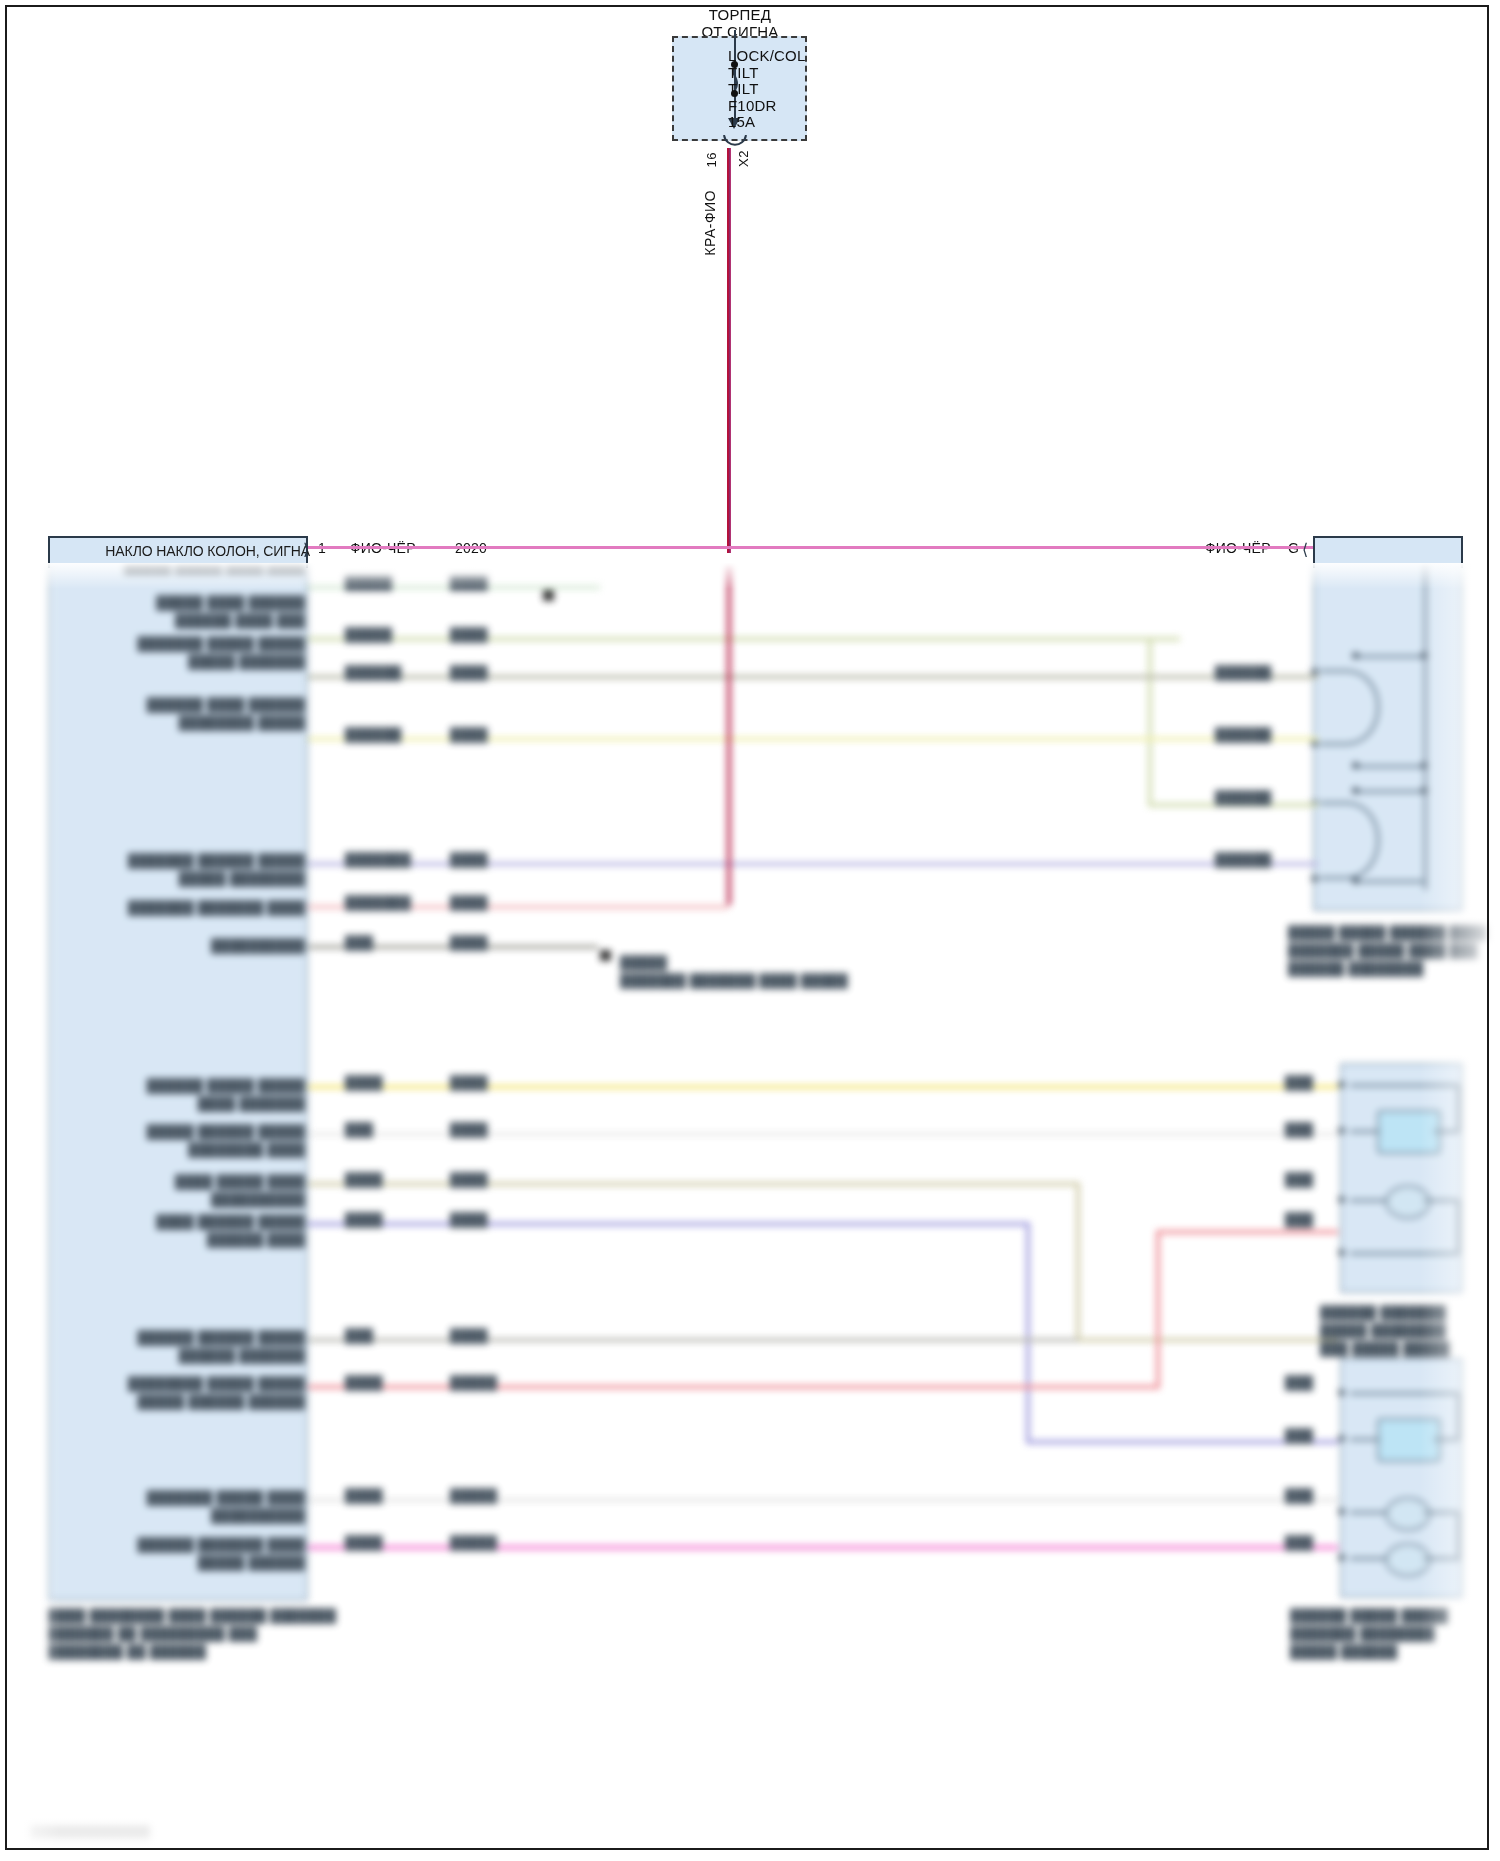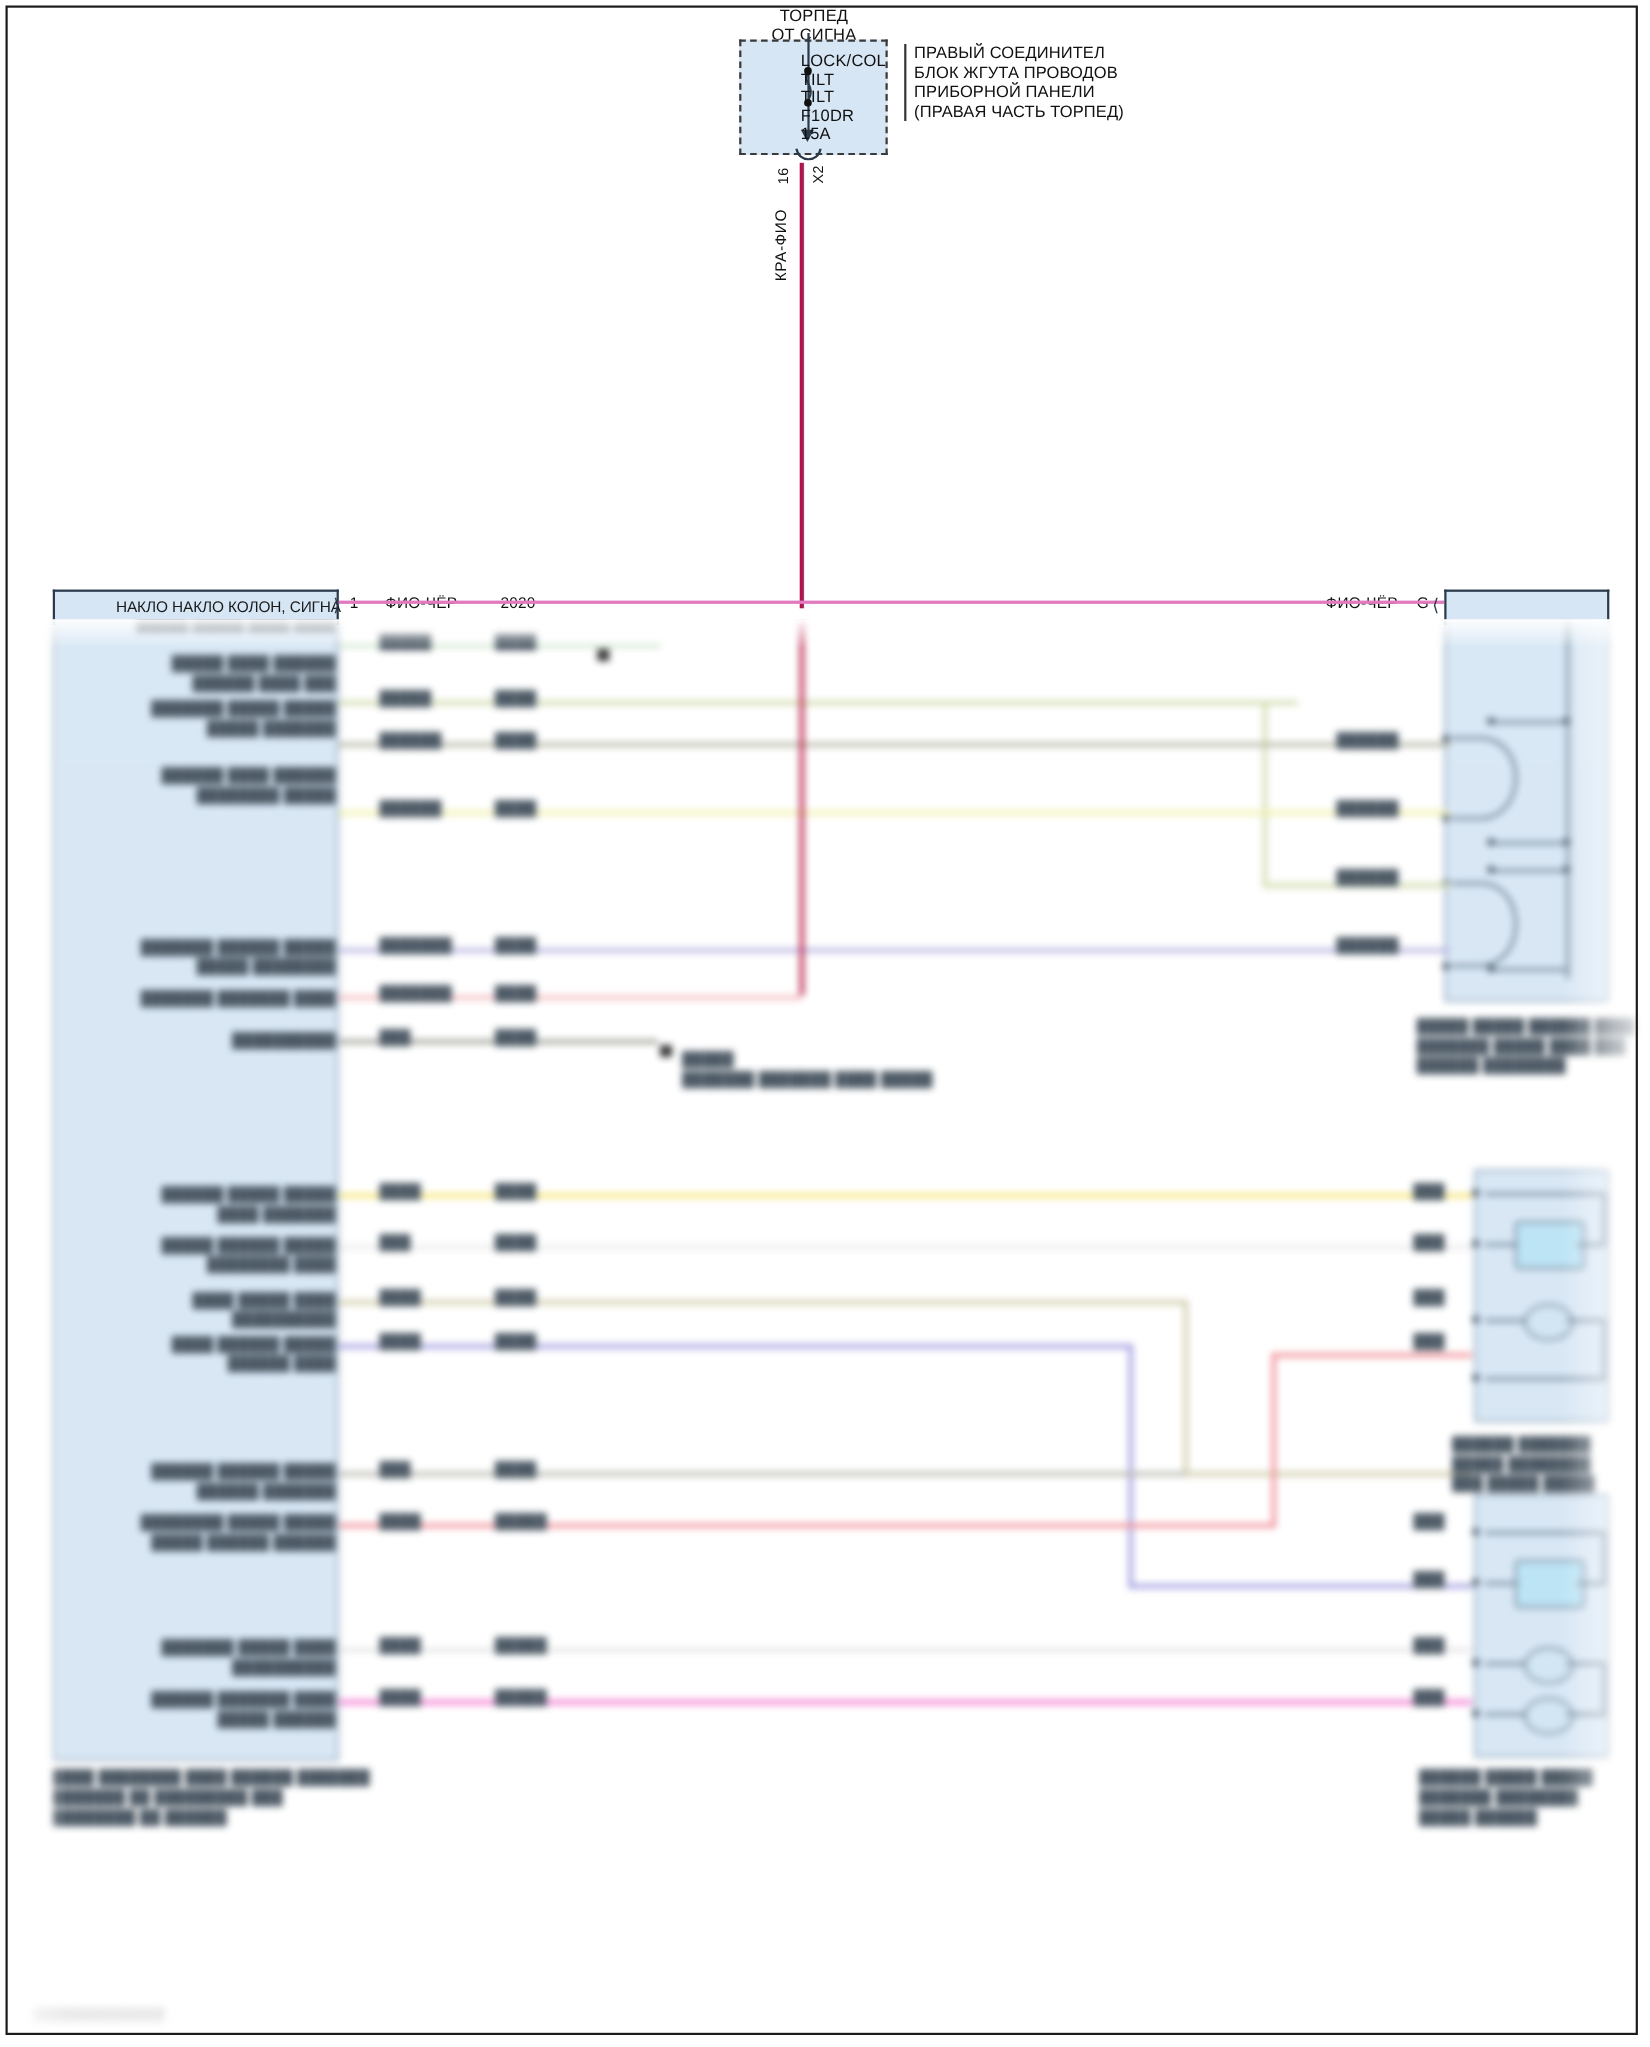--- a/index.html
+++ b/index.html
@@ -182,26 +182,20 @@
     </svg>
 
     <div class="fuse-lines">
       <div>LOCK/COL</div>
       <div>TILT</div>
       <div>TILT</div>
       <div>F10DR</div>
       <div>15A</div>
     </div>
 
-    <div class="rightnote">
-      <div>ПРАВЫЙ СОЕДИНИТЕЛ</div>
-      <div>БЛОК ЖГУТА ПРОВОДОВ</div>
-      <div>ПРИБОРНОЙ ПАНЕЛИ</div>
-      <div>(ПРАВАЯ ЧАСТЬ ТОРПЕД)</div>
-    </div>
 
     <div class="pinlbl" style="left:704px;top:152px;">16</div>
     <div class="pinlbl" style="left:736px;top:150px;">X2</div>
 
     <div class="feedwire"></div>
     <div class="wirelbl-v" style="left:702px;top:190px;">КРА-ФИО</div>
 
     <div class="leftblock-top"></div>
     <div class="leftblock-label">НАКЛО НАКЛО КОЛОН, СИГНА</div>
     <div class="conn-arrow-l">⟩</div>

